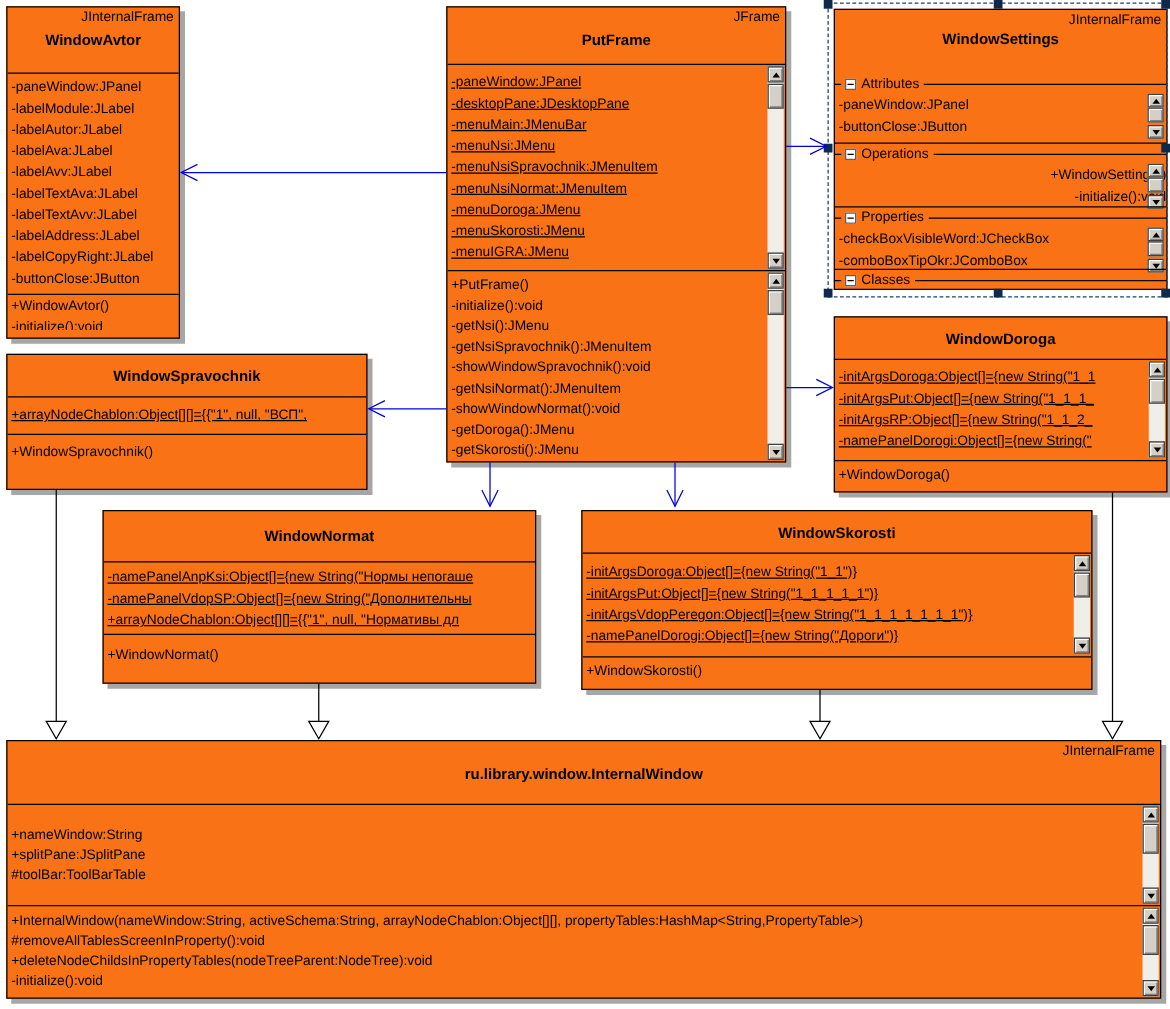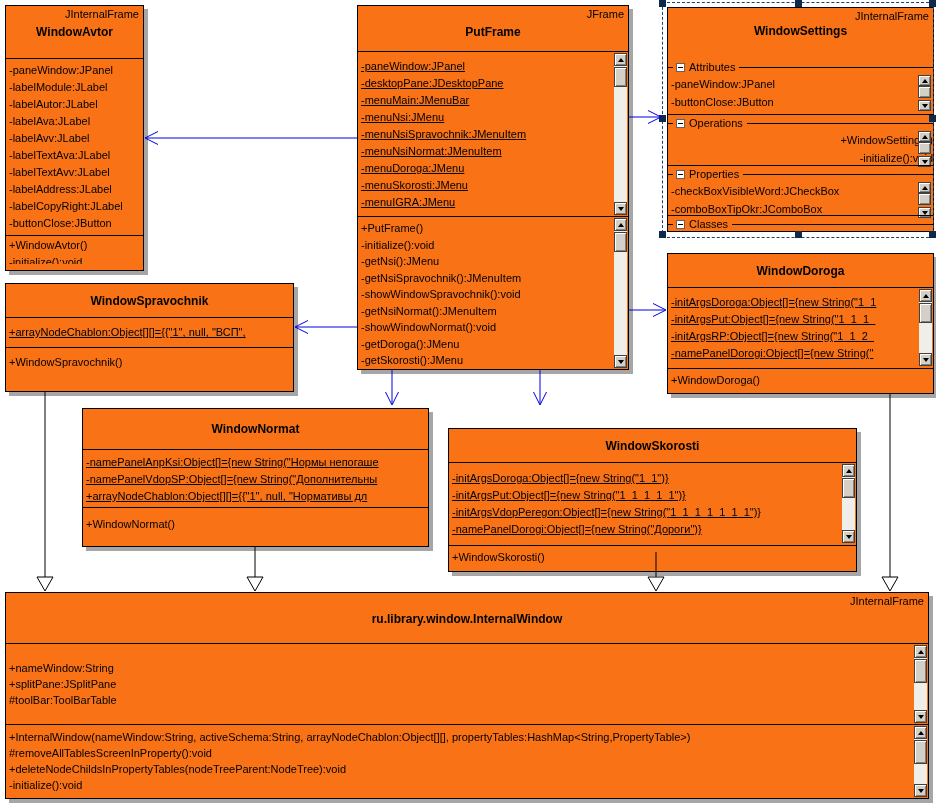--- a/index.html
+++ b/index.html
@@ -261,21 +261,21 @@
     <div class="cmp u" style="height:58px;padding-top:4px;">
         <div class="member">-namePanelAnpKsi:Object[]={new String("Нормы непогаше</div>
         <div class="member">-namePanelVdopSP:Object[]={new String("Дополнительны</div>
         <div class="member">+arrayNodeChablon:Object[][]={{"1", null, "Нормативы дл</div>
       </div>
     <div class="cmp" style="height:39px;padding-top:8px;">
         <div class="member">+WindowNormat()</div>
       </div>
   </div>
 
-  <div class="uml-class" style="left:448px;top:408px;width:409px;height:144px;margin-top:20px;">
+  <div class="uml-class" style="left:465px;top:408px;width:409px;height:144px;">
     <div class="hdr center-only" style="height:33px;">
       <div class="cname">WindowSkorosti</div>
     </div>
     <div class="cmp u" style="height:83px;padding-top:7px;">
         <div class="member">-initArgsDoroga:Object[]={new String("1_1")}</div>
         <div class="member">-initArgsPut:Object[]={new String("1_1_1_1_1")}</div>
         <div class="member">-initArgsVdopPeregon:Object[]={new String("1_1_1_1_1_1_1")}</div>
         <div class="member">-namePanelDorogi:Object[]={new String("Дороги")}</div>
       </div>
     <div class="vscroll" style="top:35px;height:79px;bottom:auto;">

